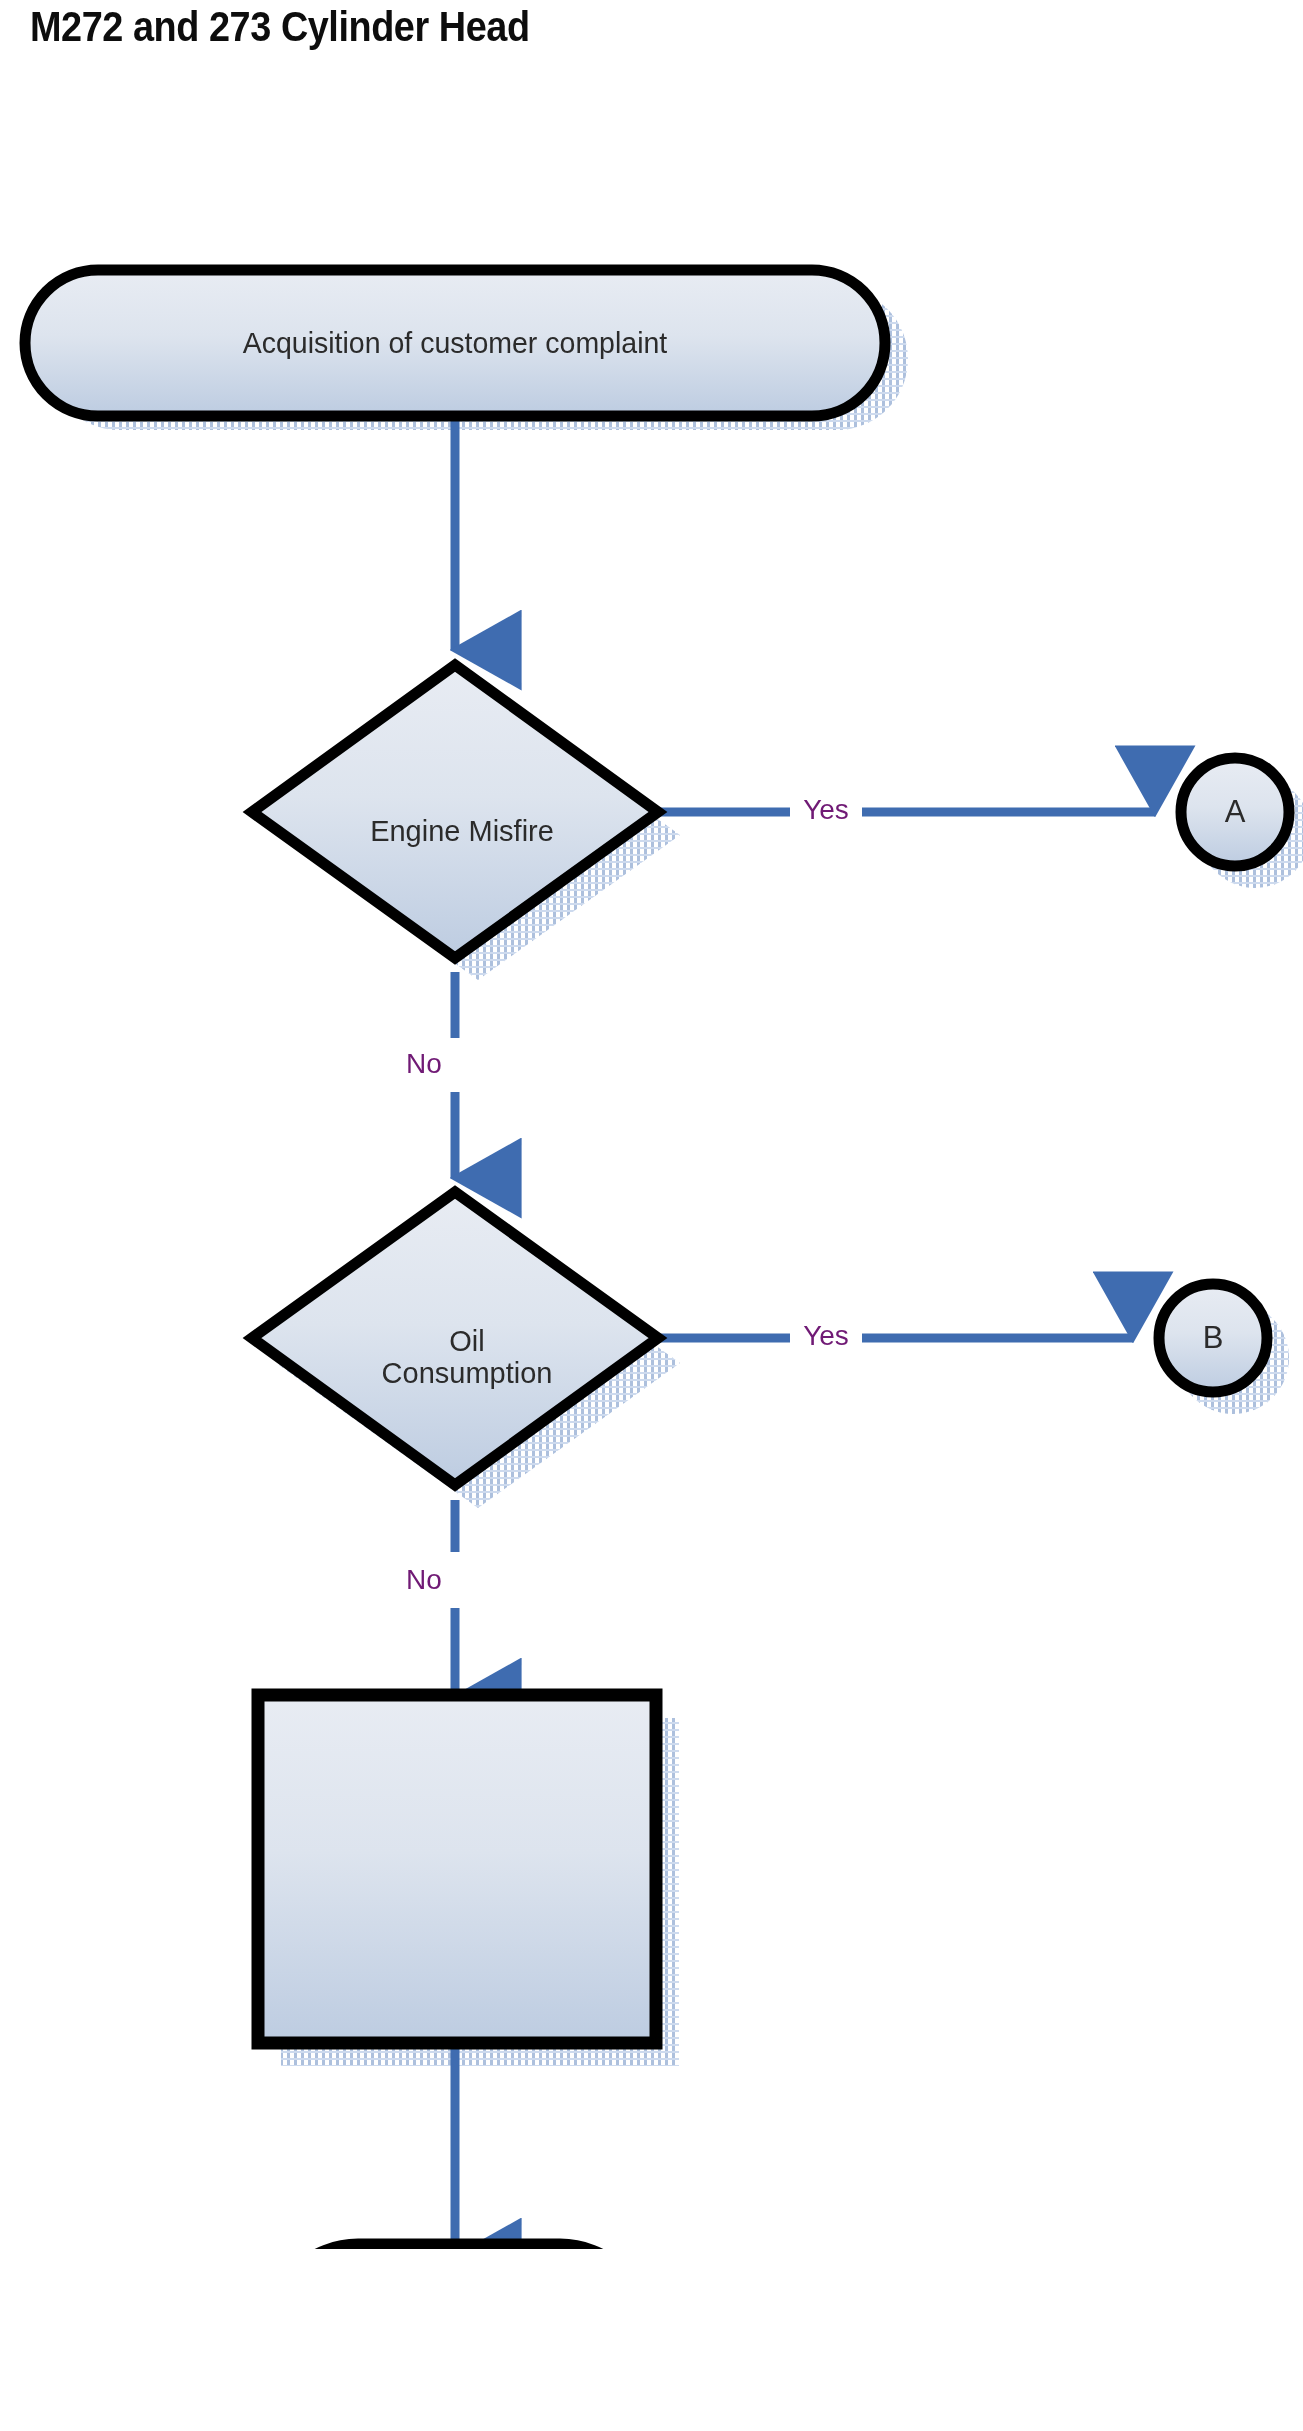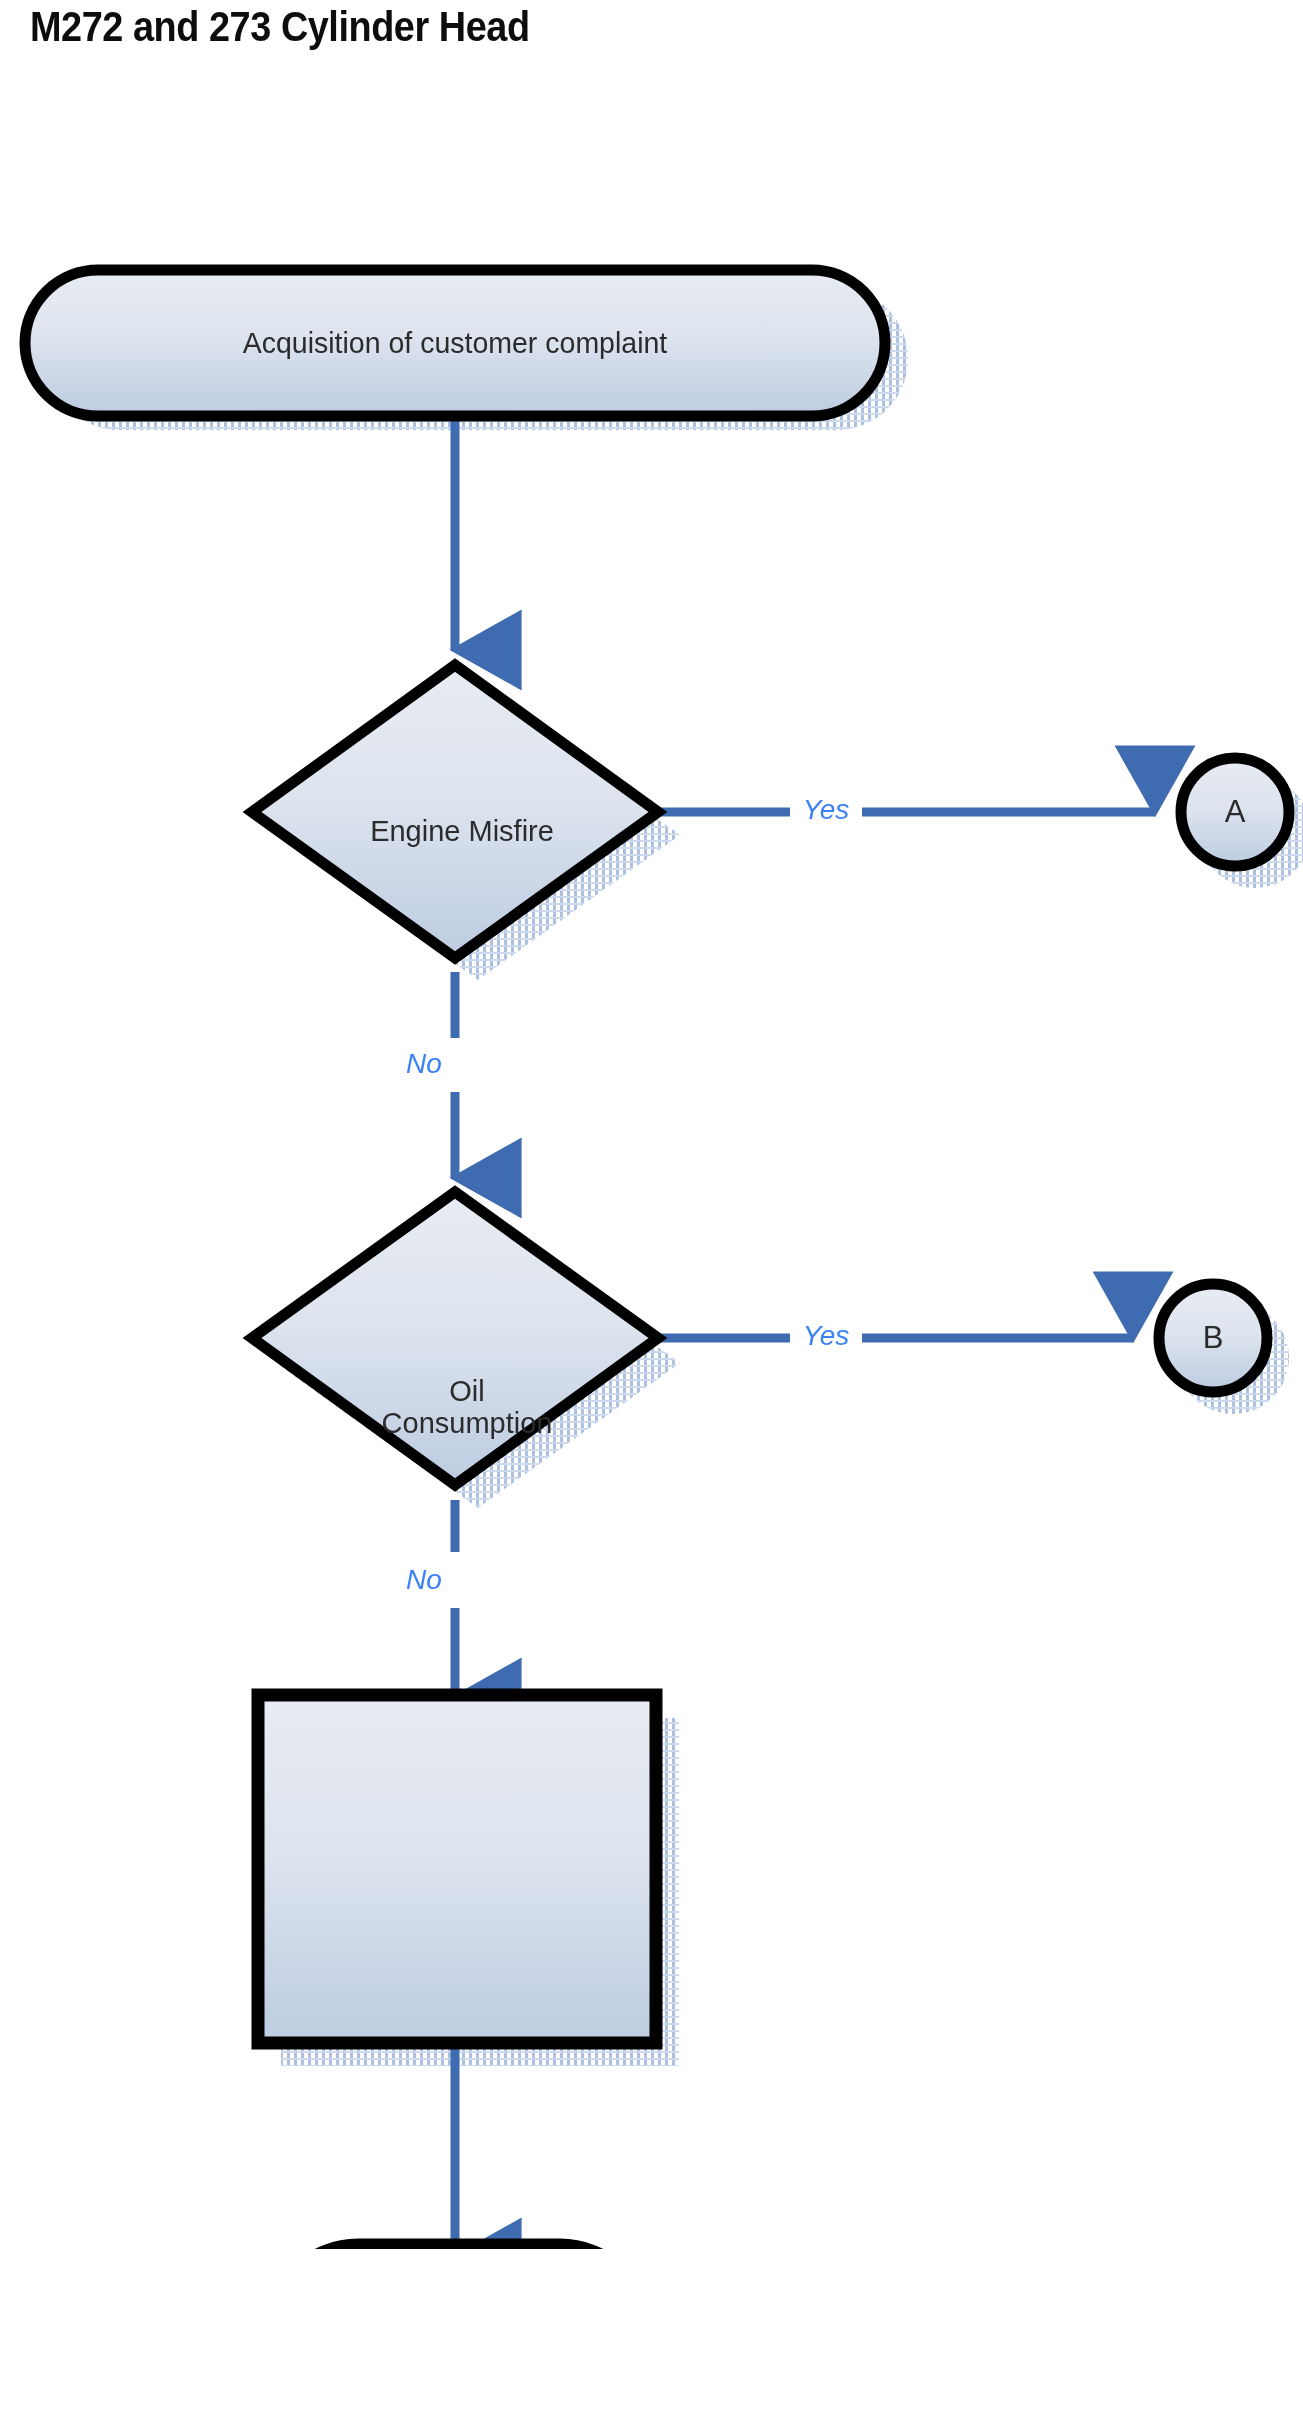--- a/index.html
+++ b/index.html
@@ -43,27 +43,26 @@
     color: #2b2b2b;
     text-align: center;
     line-height: 1.12;
     white-space: pre-line;
     pointer-events: none;
     transform: translate(-50%, -50%);
   }
   .edge-label {
     position: absolute;
     font-family: "Liberation Sans", sans-serif;
-    color: #3b82f6;
+    color: #701a75;
     font-size: 28px;
     background: #ffffff;
     padding: 0 7px;
     transform: translate(-50%, -50%);
     white-space: nowrap;
-    font-style: italic;
   }
   .lbl-start   { font-size: 30px; transform: translate(-50%, -50%) scaleX(0.95); }
   .lbl-diamond { font-size: 29px; margin-top: 20px; }
   .lbl-process { font-size: 31px; }
   .lbl-conn    { font-size: 31px; }
   .lbl-end     { font-size: 31px; }
 </style>
 </head>
 <body>
 
@@ -139,21 +138,21 @@
       <rect x="270" y="2245" width="378" height="176" rx="88" ry="88" fill="url(#nodeGrad)" stroke="#000000" stroke-width="13"></rect>
     </g>
   </svg>
 
   <div class="node-label lbl-start" style="left:455px; top:343px;">Acquisition of customer complaint</div>
 
   <div class="node-label lbl-diamond" style="left:462px; top:811px;">Engine Misfire</div>
 
   <div class="node-label lbl-conn" style="left:1235px; top:812px;">A</div>
 
-  <div class="node-label lbl-diamond" style="left:467px; top:1387px;">Oil
+  <div class="node-label lbl-diamond" style="left:467px; top:1337px;">Oil
 Consumption</div>
 
   <div class="node-label lbl-conn" style="left:1213px; top:1338px;">B</div>
 
 
   <div class="node-label lbl-end" style="left:484px; top:2333px;">End</div>
 
   <div class="edge-label" style="left:826px; top:810px;">Yes</div>
 
   <div class="edge-label" style="left:424px; top:1064px;">No</div>

